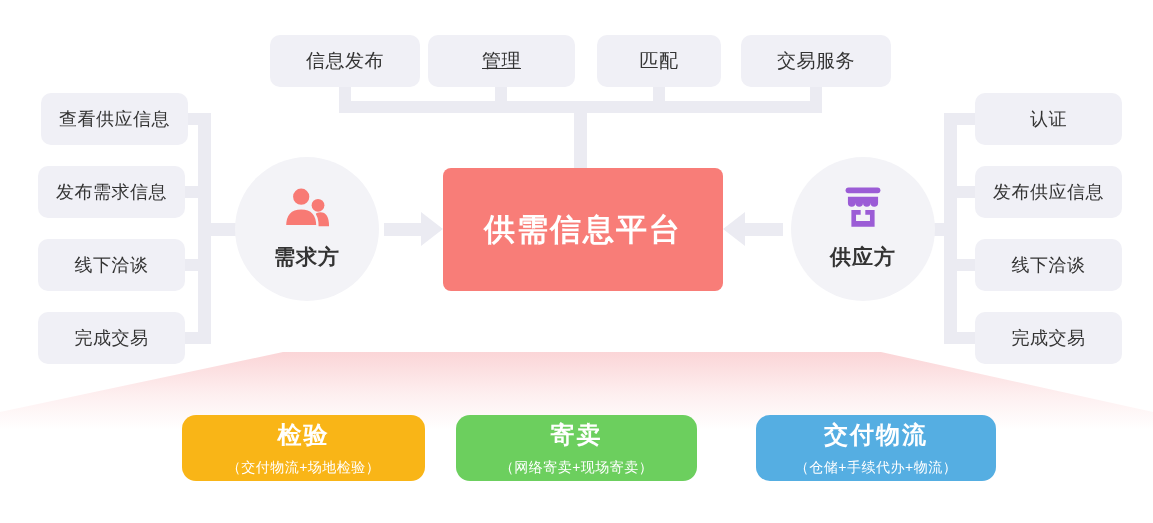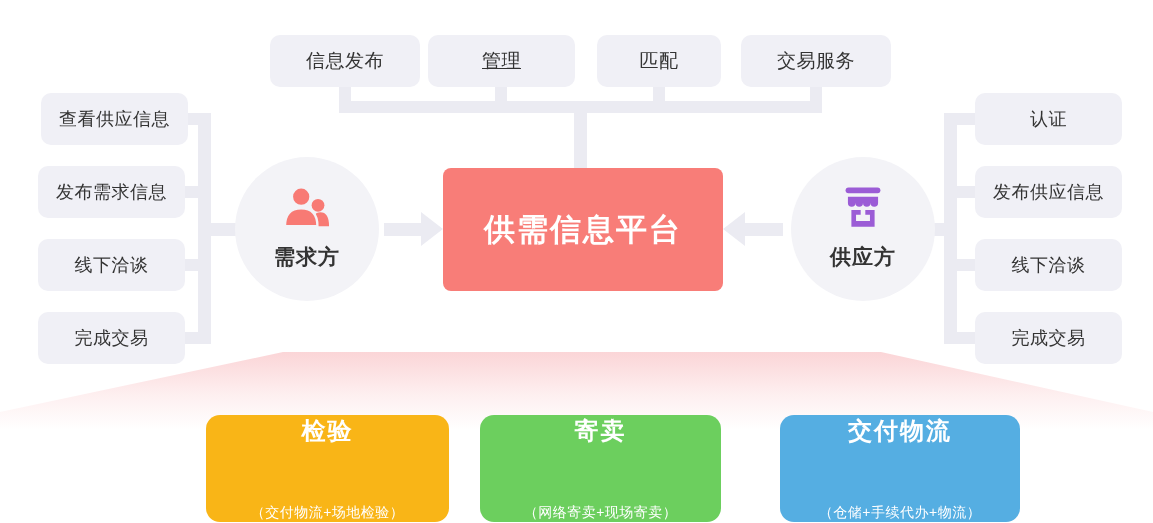--- a/index.html
+++ b/index.html
@@ -95,28 +95,27 @@
     width: 1153px; height: 78px;
     background: linear-gradient(180deg, #fbd5d7 0%, rgba(253,231,232,0.65) 55%, rgba(255,255,255,0) 100%);
     clip-path: polygon(283px 0, 881px 0, 1153px 60px, 1153px 78px, 0 78px, 0 60px);
     z-index: 0;
   }
 
   
   .service {
     position: absolute;
     top: 415px;
-    height: 107px;
+    height: 66px;
     border-radius: 14px;
     display: flex;
     flex-direction: column;
     align-items: center;
-    justify-content: space-between;
+    justify-content: center;
     z-index: 3;
-    margin-left: 24px;
   }
   .service .svc-title {
     color: #ffffff;
     font-size: 24px;
     font-weight: bold;
     letter-spacing: 2px;
   }
   .service .svc-sub {
     color: #ffffff;
     font-size: 14px;

